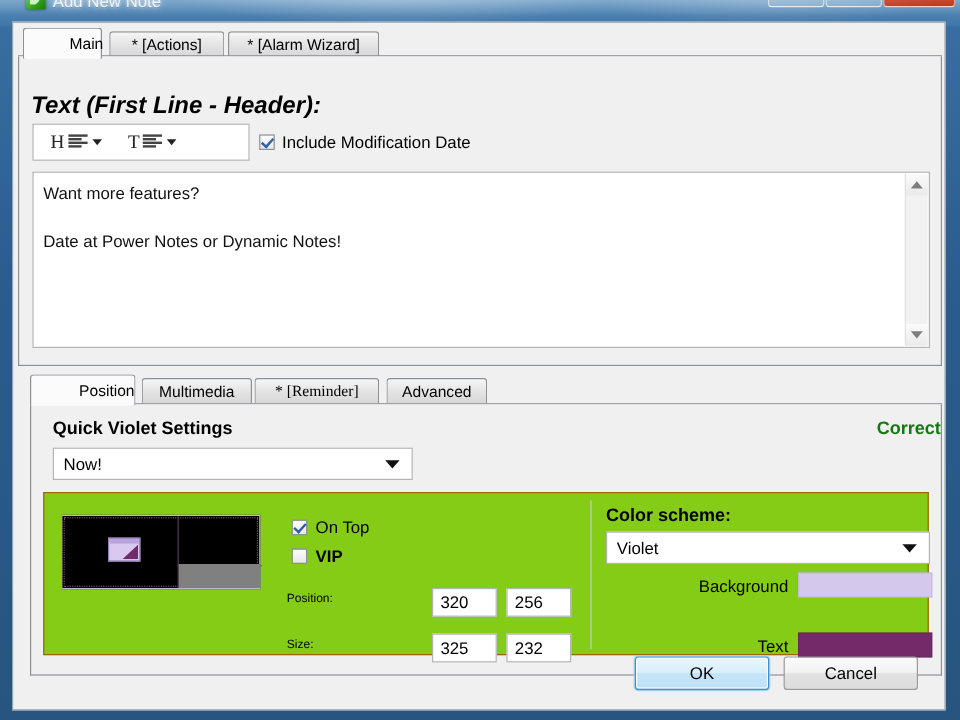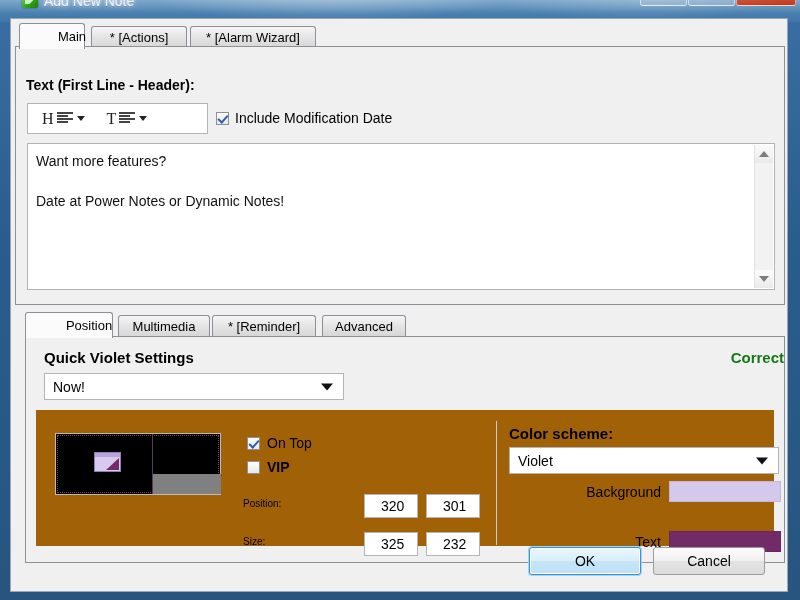--- a/index.html
+++ b/index.html
@@ -132,23 +132,24 @@
     background: #f0f0f0;
     border: 1px solid #8d9097;
     border-top: none;
     box-sizing: border-box;
   }
 
   
   #text-label {
     position: absolute;
     left: 10px; top: 30px;
-    font-size: 14px;
+    font-size: 20px;
     font-weight: bold;
     color: #000;
+    font-style: italic;
   }
   #format-toolbar {
     position: absolute;
     left: 11px; top: 56px;
     width: 181px; height: 31px;
     background: #fff;
     border: 1px solid #b4b4b4;
     box-sizing: border-box;
     display: flex;
     align-items: center;
@@ -305,22 +306,22 @@
     border-left:6px solid transparent;
     border-right:6px solid transparent;
     border-top:7px solid #111;
   }
 
   
   #lower-group {
     position: absolute;
     left: 10px; top: 73px;
     width: 738px; height: 136px;
-    background: #a16207;
-    border: 5px solid #a16207;
+    background: #84cc16;
+    border: 1px solid #a16207;
     box-sizing: border-box;
   }
   #divider {
     position: absolute;
     left: 455px; top: 6px;
     width: 1px; height: 124px;
     background: #cbcbcb;
   }
 
   
@@ -389,21 +390,21 @@
   #size-label { left: 202px; top: 121px; }
   .num-field {
     position: absolute;
     width: 54px; height: 24px;
     background: #fff;
     border: 1px solid #b4b4b4;
     box-sizing: border-box;
     font-size: 14px;
     color: #000;
     display: flex; align-items: center;
-    padding-left: 16px;
+    padding-left: 6px;
   }
   #pos-x { left: 323px; top: 79px; }
   #pos-y { left: 385px; top: 79px; }
   #size-w { left: 323px; top: 117px; }
   #size-h { left: 385px; top: 117px; }
 
   
   #cs-label {
     position: absolute;
     left: 468px; top: 10px;
@@ -547,21 +548,21 @@
       </div>
     </div>
 
     <div id="inner-tabs">
       <div class="tab active" style="left:0px; width:88px;">
         <span>Position</span>
       </div>
       <div class="tab" style="left:93px; width:92px;">
         <span>Multimedia</span>
       </div>
-      <div class="tab" style="left:187px; width:104px;">
+      <div class="tab" style="left:187px; width:104px;font-family:Liberation Serif, serif;">
         <span>* [Reminder]</span>
       </div>
       <div class="tab" style="left:297px; width:84px;">
         <span>Advanced</span>
       </div>
     </div>
     <div id="inner-tabs-underline"></div>
 
     <div id="inner-panel">
 
@@ -591,21 +592,21 @@
           <span class="chk checked"></span>
           <span>On Top</span>
         </div>
         <div id="vip-row">
           <span class="chk"></span>
           <span id="vip-label">VIP</span>
         </div>
 
         <div class="ps-label" id="pos-label">Position:</div>
         <div class="num-field" id="pos-x">320</div>
-        <div class="num-field" id="pos-y">301</div>
+        <div class="num-field" id="pos-y">256</div>
 
         <div class="ps-label" id="size-label">Size:</div>
         <div class="num-field" id="size-w">325</div>
         <div class="num-field" id="size-h">232</div>
 
         <div id="cs-label">Color scheme:</div>
         <div id="cs-combo">
           <span id="cs-combo-value">Violet</span>
           <span class="combo-arrow"></span>
         </div>

